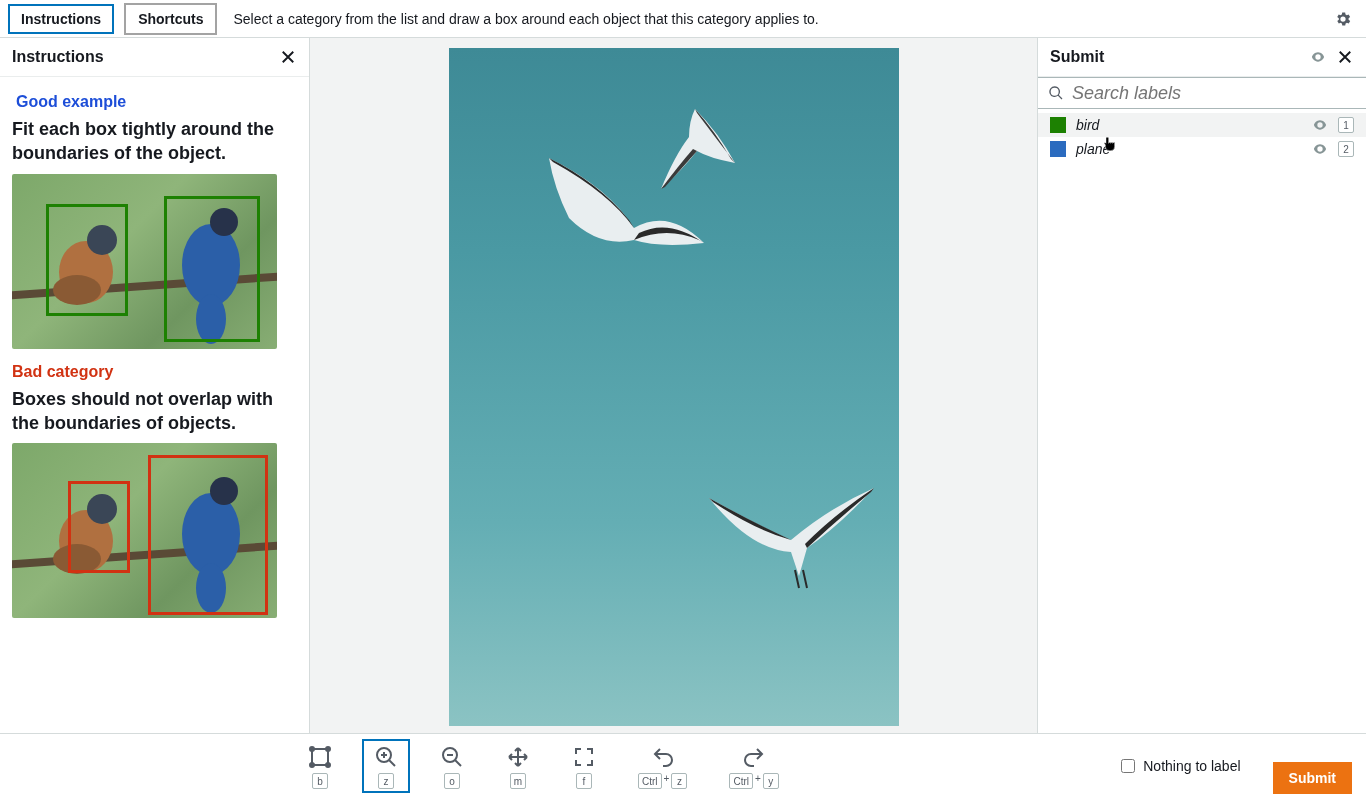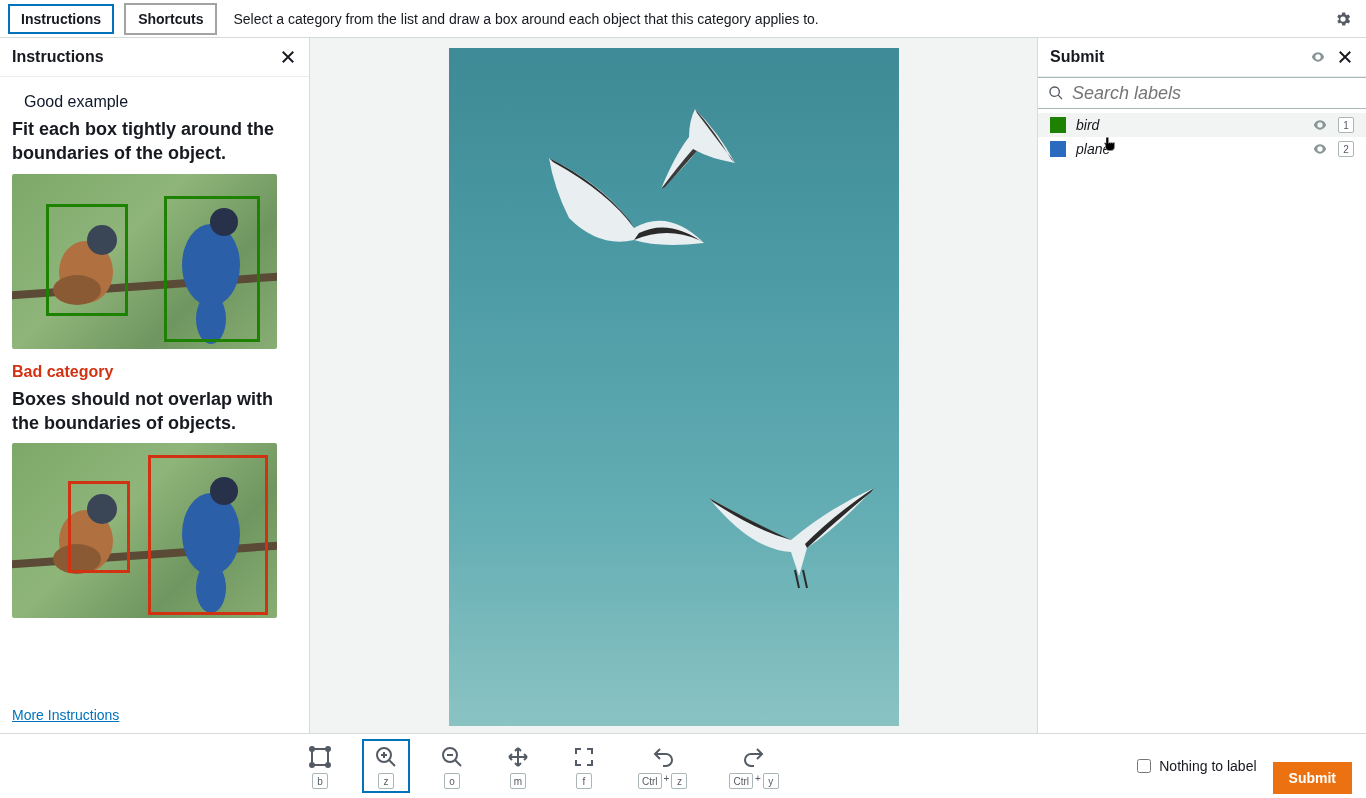--- a/index.html
+++ b/index.html
@@ -8,21 +8,21 @@
   .topbar .tabbtn { border: 2px solid #a3a3a3; background: #fff; padding: 6px 12px; font-size: 14px; font-weight: 700; cursor: pointer; color:#16191f;}
   .topbar .tabbtn.active { border: 2px solid #0073bb; padding: 5px 11px;}
   .topbar .prompt { flex: 1; padding-left: 6px; }
   .gear { width: 18px; height: 18px; fill:#545b64; cursor:pointer; margin-right:6px;}
   .main { display: flex; height: 695px; }
   .left { width: 310px; border-right: 1px solid #d5dbdb; display:flex; flex-direction:column;}
   .panel-head { display:flex; align-items:center; justify-content:space-between; padding: 10px 12px; border-bottom:1px solid #eaeded;}
   .panel-head h3 { font-size:16px; font-weight:700;}
   .close-x { width:18px; height:18px; stroke:#16191f; stroke-width:2.5; cursor:pointer;}
   .instr-body { padding: 10px 12px; overflow:auto; flex:1;}
-  .good { color:#0f172a; font-size:16px; font-weight:400; margin: 6px 12px;}
+  .good { color:#1d4ed8; font-size:16px; font-weight:700; margin: 6px 4px;}
   .bad { color:#d13212; font-size:16px; font-weight:700; margin: 14px 0 6px;}
   .instr-body p { font-size:18px; font-weight:700; margin-bottom:8px; line-height:1.35;}
   .example { width:265px; height:175px; position:relative; border-radius:2px; overflow:hidden; background:linear-gradient(135deg,#7da86a 0%, #8fb57a 40%, #6f9660 70%, #88ae74 100%);}
   .branch { position:absolute; left:-10px; right:-10px; top:108px; height:8px; background:#5a4a36; border-radius:4px; transform:rotate(-4deg);}
   .birdshape { position:absolute; }
   .birdshape .bb { position:absolute; border-radius:50%;}
   .box { position:absolute; }
   .box.green { border:3px solid #1d8102;}
   .box.red { border:3px solid #d13212;}
   .more { color:#0073bb; text-decoration:underline; font-size:14px; padding: 10px 12px; display:block; cursor:pointer;}
@@ -40,21 +40,21 @@
   .eye { width:16px; height:16px; fill:#879596;}
   .keycap { border:1px solid #aab7b8; border-radius:2px; min-width:16px; height:16px; font-size:10px; display:inline-flex; align-items:center; justify-content:center; padding:0 3px; color:#545b64; background:#fff;}
   .label-row.sel { background:#f2f3f3;}
   .cursor-hand { position:absolute; width:16px; height:16px; left: 238px; top: 100px; pointer-events:none;}
   .bottom { height:65px; border-top:1px solid #d5dbdb; display:flex; align-items:center; padding:0 14px; justify-content:space-between;}
   .tools { display:flex; gap:18px; margin-left:282px;}
   .tool { display:flex; flex-direction:column; align-items:center; gap:4px; padding:4px 10px 2px; cursor:pointer; border:2px solid transparent;}
   .tool.active { border:2px solid #0073bb;}
   .tool svg { width:24px; height:24px; fill:none; stroke:#545b64; stroke-width:2;}
   .tool .short { display:flex; gap:2px;}
-  .right-actions { display:flex; align-items:center; gap:16px;}
+  .right-actions { display:flex; align-items:center; gap:32px;}
   .ntl { display:flex; align-items:center; gap:8px; font-size:14px;}
   .ntl input { width:14px; height:14px;}
   .submit { background:#ec7211; color:#fff; border:none; padding:8px 16px; font-size:14px; font-weight:700; cursor:pointer;margin-top:24px;}
   .panel-head .icons { display:flex; gap:10px; align-items:center;}
 </style>
 </head>
 <body>
 
 <div class="topbar">
   <button class="tabbtn active">Instructions</button>
@@ -106,21 +106,20 @@
         </div>
         <div class="box red" style="left:56px; top:38px; width:62px; height:92px;"></div>
         <div class="birdshape" style="left:150px; top:30px; width:95px; height:140px;">
           <div class="bb" style="width:58px;height:82px;left:20px;top:20px;background:#2b5fa8;"></div>
           <div class="bb" style="width:28px;height:28px;left:48px;top:4px;background:#27324a;"></div>
           <div class="bb" style="width:30px;height:50px;left:34px;top:90px;background:#2b5fa8;"></div>
         </div>
         <div class="box red" style="left:136px; top:12px; width:120px; height:160px;"></div>
       </div>
     </div>
-    <a class="more">More Instructions</a>
   </div>
 
   <div class="center">
     <div class="canvas-wrap">
 
       <svg class="seagull" style="left:90px; top:100px;" width="170" height="120" viewBox="0 0 170 120">
         <path d="M10 10 Q70 40 95 80 Q130 60 165 95 Q120 100 95 92 Q60 100 30 70 Q15 40 10 10 Z" fill="#e9eef0"></path>
         <path d="M10 10 Q60 35 90 72 L95 80 Q70 45 14 14 Z" fill="#2a2a2a"></path>
         <path d="M165 95 Q130 70 100 85 L95 92 Q128 78 160 92 Z" fill="#2a2a2a"></path>
       </svg>

